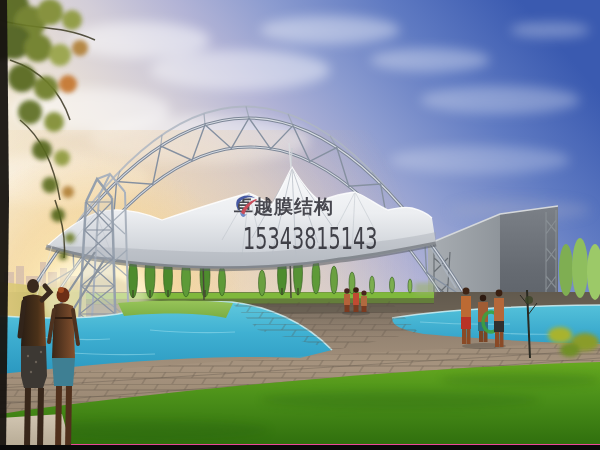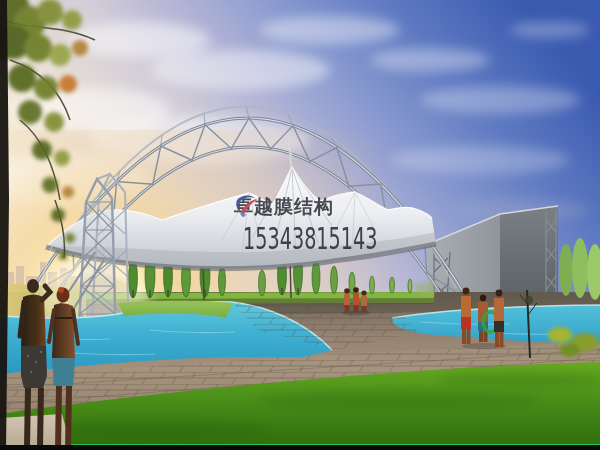--- a/index.html
+++ b/index.html
@@ -1,16 +1,16 @@
 <!DOCTYPE html>
 <html><head>
 <meta charset="utf-8">
 <style>
   html,body{margin:0;padding:0;background:#222;}
-  .stage{position:relative;width:600px;height:450px;overflow:hidden;background:#22c55e;
+  .stage{position:relative;width:600px;height:450px;overflow:hidden;background:#ec4899;
          font-family:"DejaVu Sans",sans-serif;}
   .stage svg{position:absolute;left:0;top:0;}
   .watermark{position:absolute;left:234px;top:194px;z-index:5;color:#2b2b33;pointer-events:none;}
   .wm-row1{display:flex;align-items:center;gap:5px;opacity:.85;}
   .wm-name{font-size:19px;font-weight:bold;letter-spacing:1px;font-family:sans-serif;white-space:nowrap;}
   .wm-phone{font-size:31px;font-weight:500;white-space:nowrap;opacity:.88;
             transform:scaleX(.62);transform-origin:0 50%;margin-left:9px;margin-top:0px;
             font-family:"DejaVu Sans",sans-serif;}
 </style>
 </head>

